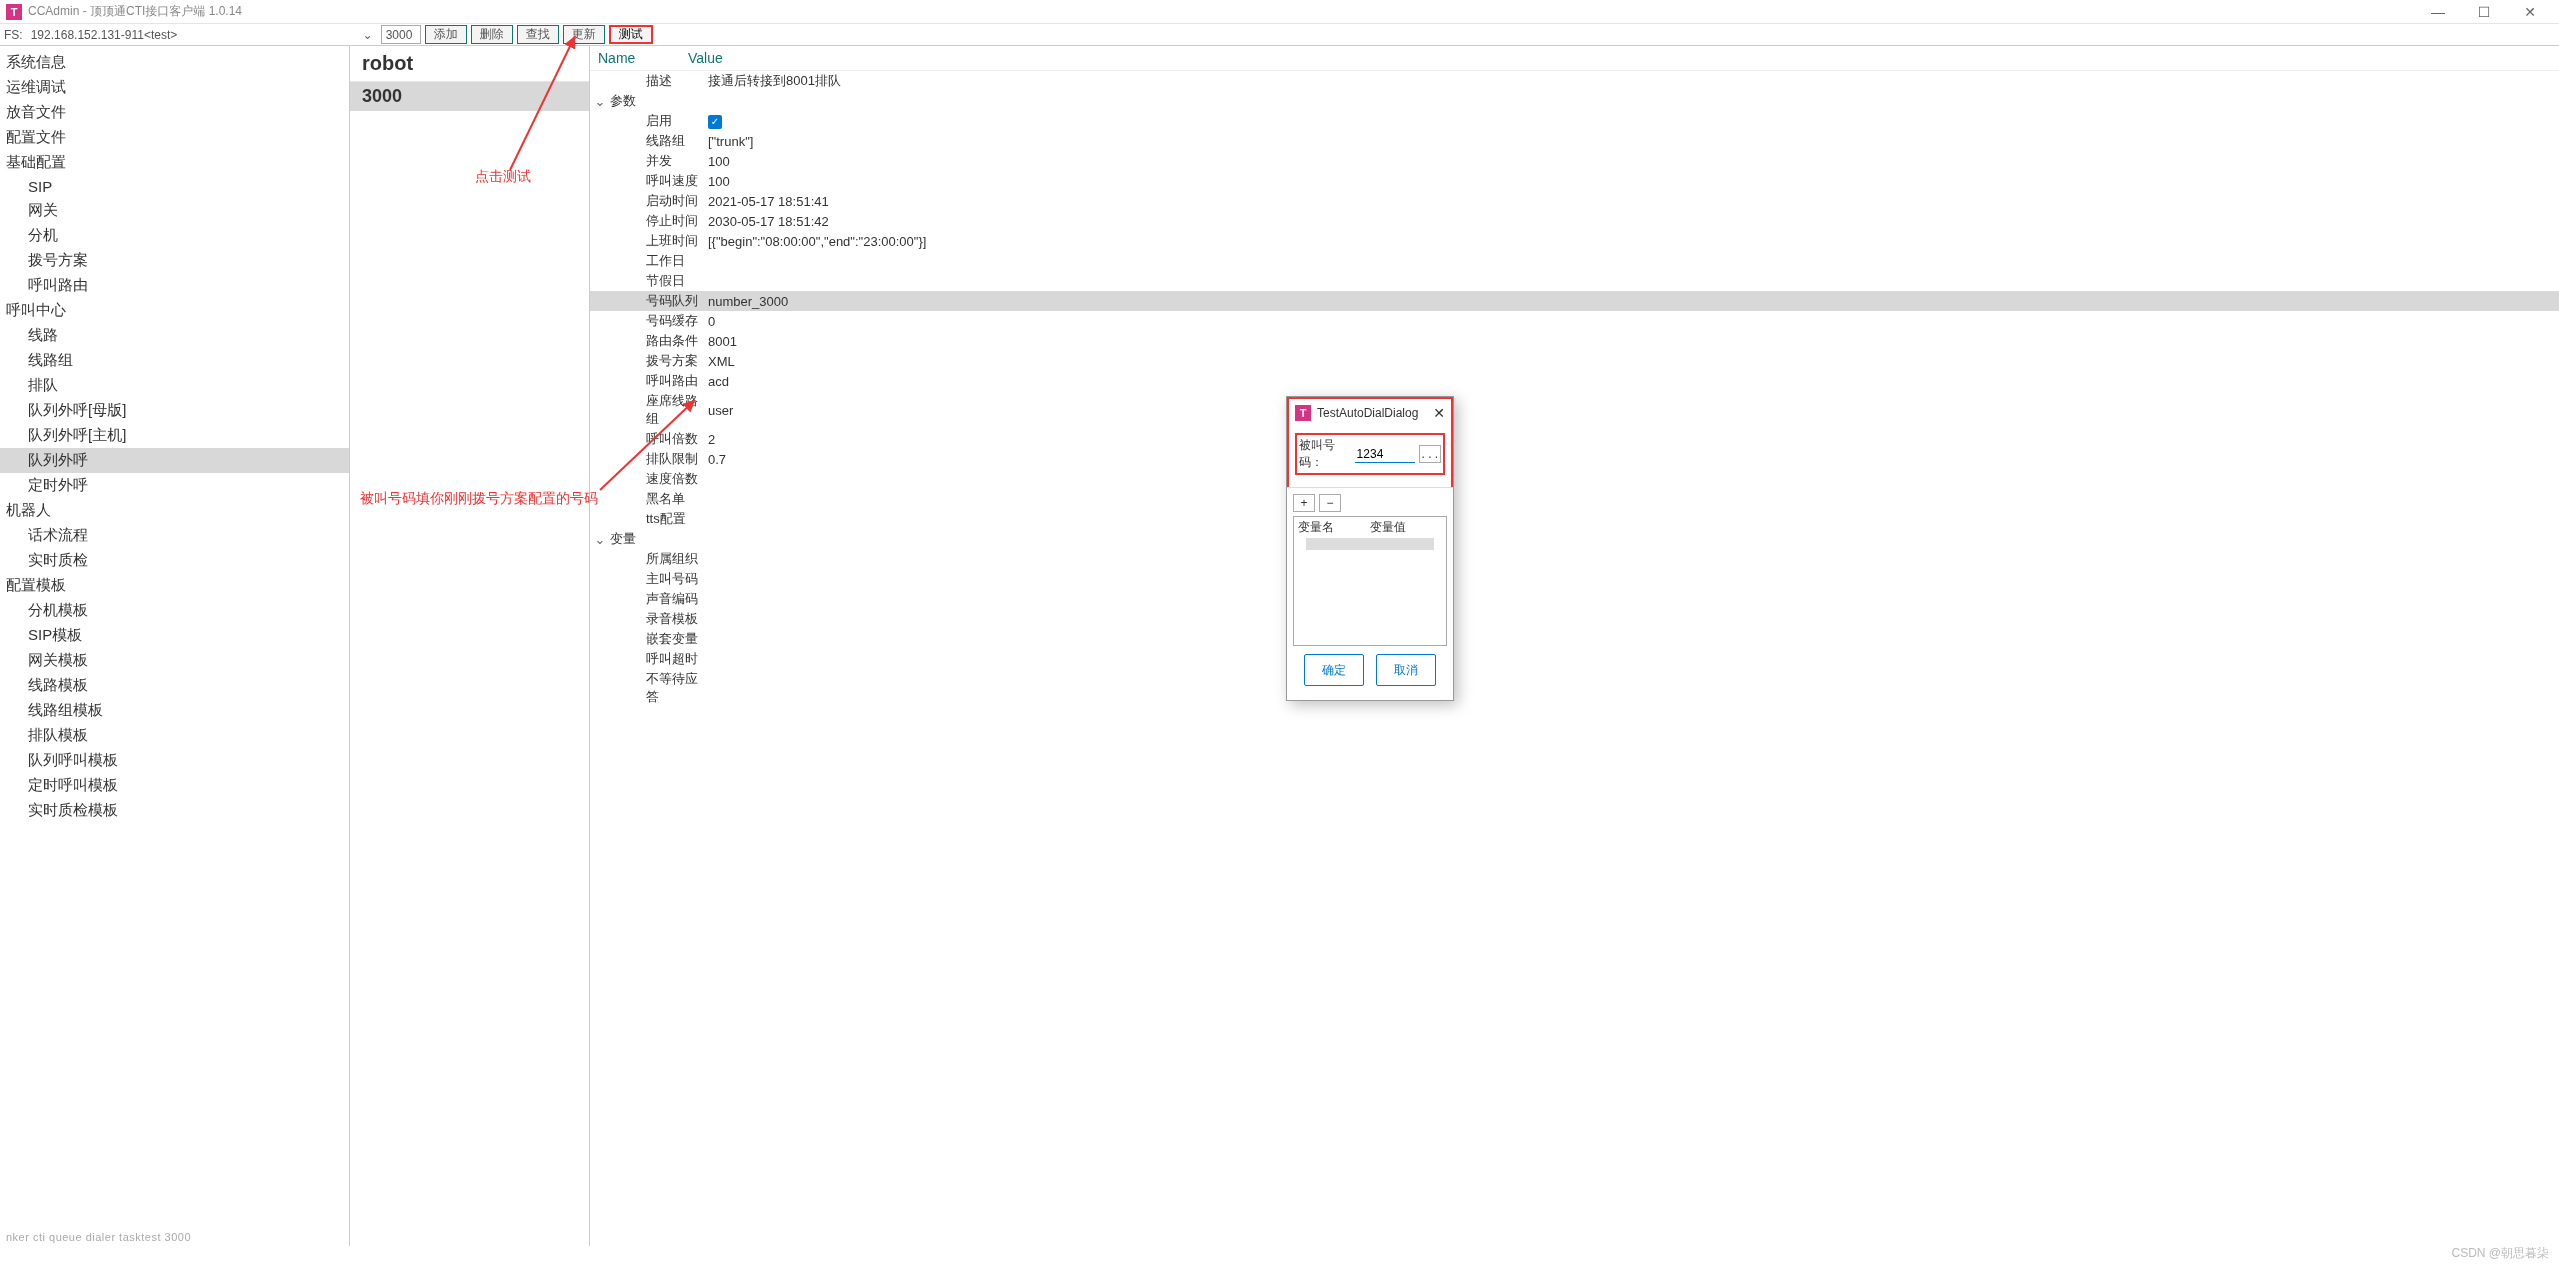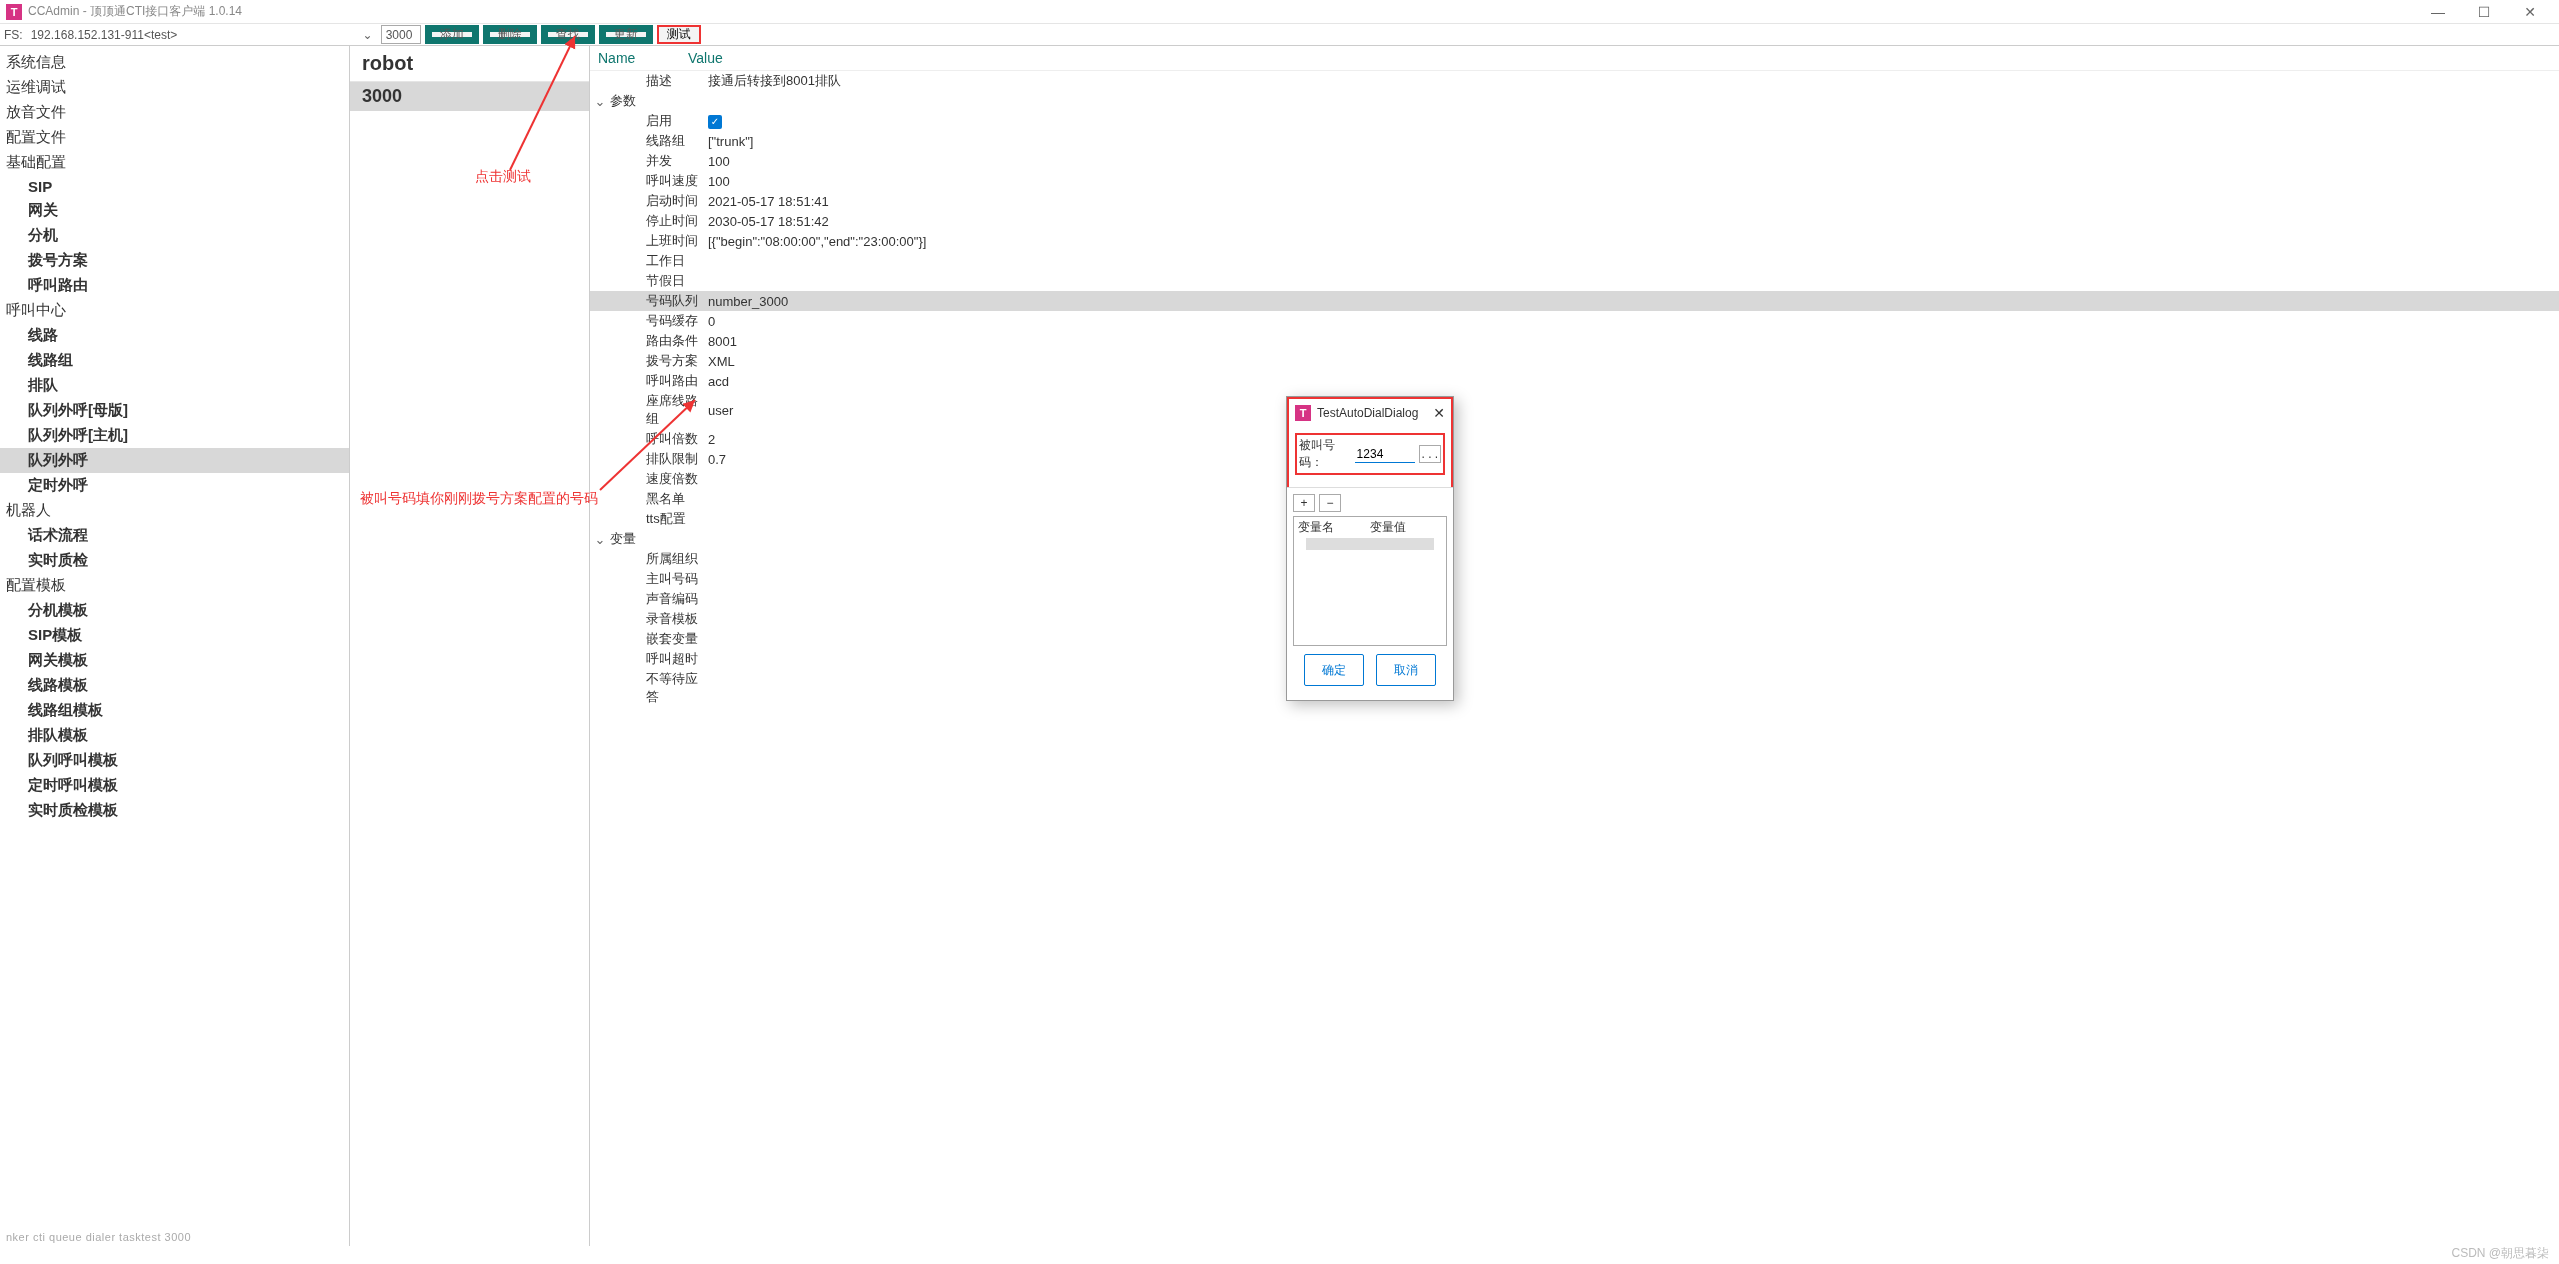--- a/index.html
+++ b/index.html
@@ -8,27 +8,27 @@
 .titlebar { height: 24px; background: #fff; display: flex; align-items: center; padding: 0 6px; border-bottom: 1px solid #e5e5e5; }
 .titlebar .icon { width: 16px; height: 16px; background: #d63384; color: #fff; display: inline-flex; align-items: center; justify-content: center; font-weight: bold; font-size: 11px; margin-right: 6px; }
 .titlebar .title { color: #888; font-size: 12px; }
 .titlebar .winbtns { margin-left: auto; display: flex; }
 .titlebar .winbtn { width: 46px; height: 24px; display: flex; align-items: center; justify-content: center; color: #666; font-size: 14px; }
 
 .fsbar { height: 22px; display: flex; align-items: center; font-size: 12px; color: #555; border-bottom: 1px solid #ccc; }
 .fsbar .fsaddr { width: 350px; padding: 0 4px; display: flex; align-items: center; }
 .fsbar .fsaddr .chev { margin-left: auto; color: #666; }
 .fsbar .numbox { width: 40px; height: 19px; border: 1px solid #aaa; margin: 0 4px; padding: 0 4px; display: flex; align-items: center; }
-.fsbar .tbtn { height: 19px; padding: 0 8px; border: 7px solid #0f766e; background: #f4f4f4; margin-right: 4px; display: flex; align-items: center; cursor: pointer; }
+.fsbar .tbtn { height: 19px; padding: 0 8px; border: 1px solid #0f766e; background: #f4f4f4; margin-right: 4px; display: flex; align-items: center; cursor: pointer; }
 .fsbar .tbtn.hl { border: 2px solid #e33; color: #000; }
 
 .main { display: flex; height: calc(100% - 46px - 18px); }
 .sidebar { width: 350px; border-right: 1px solid #ccc; overflow-y: auto; padding-top: 4px; }
 .nav-item { padding: 3px 6px; font-size: 15px; cursor: pointer; }
-.nav-item.sub { padding-left: 28px; font-weight: bold; }
+.nav-item.sub { padding-left: 28px; }
 .nav-item.selected { background: #d8d8d8; }
 
 .midcol { width: 240px; border-right: 1px solid #ccc; }
 .mid-head { padding: 6px 12px; font-size: 20px; font-weight: bold; border-bottom: 1px solid #e5e5e5; }
 .mid-row { padding: 4px 12px; font-size: 18px; font-weight: bold; background: #d8d8d8; }
 
 .props { flex: 1; position: relative; overflow: hidden; }
 .props-head { display: flex; padding: 4px 8px; font-size: 14px; color: #0f766e; border-bottom: 1px solid #eee; }
 .props-head .nm { width: 90px; }
 .plist { padding: 0; }

